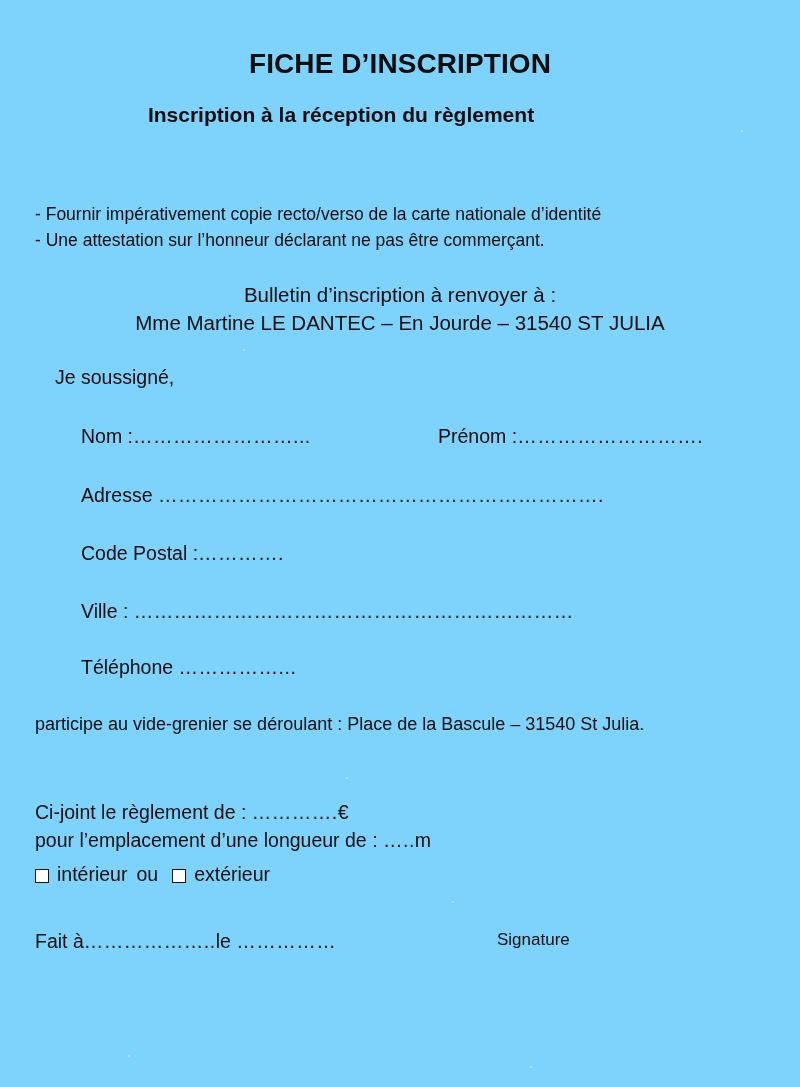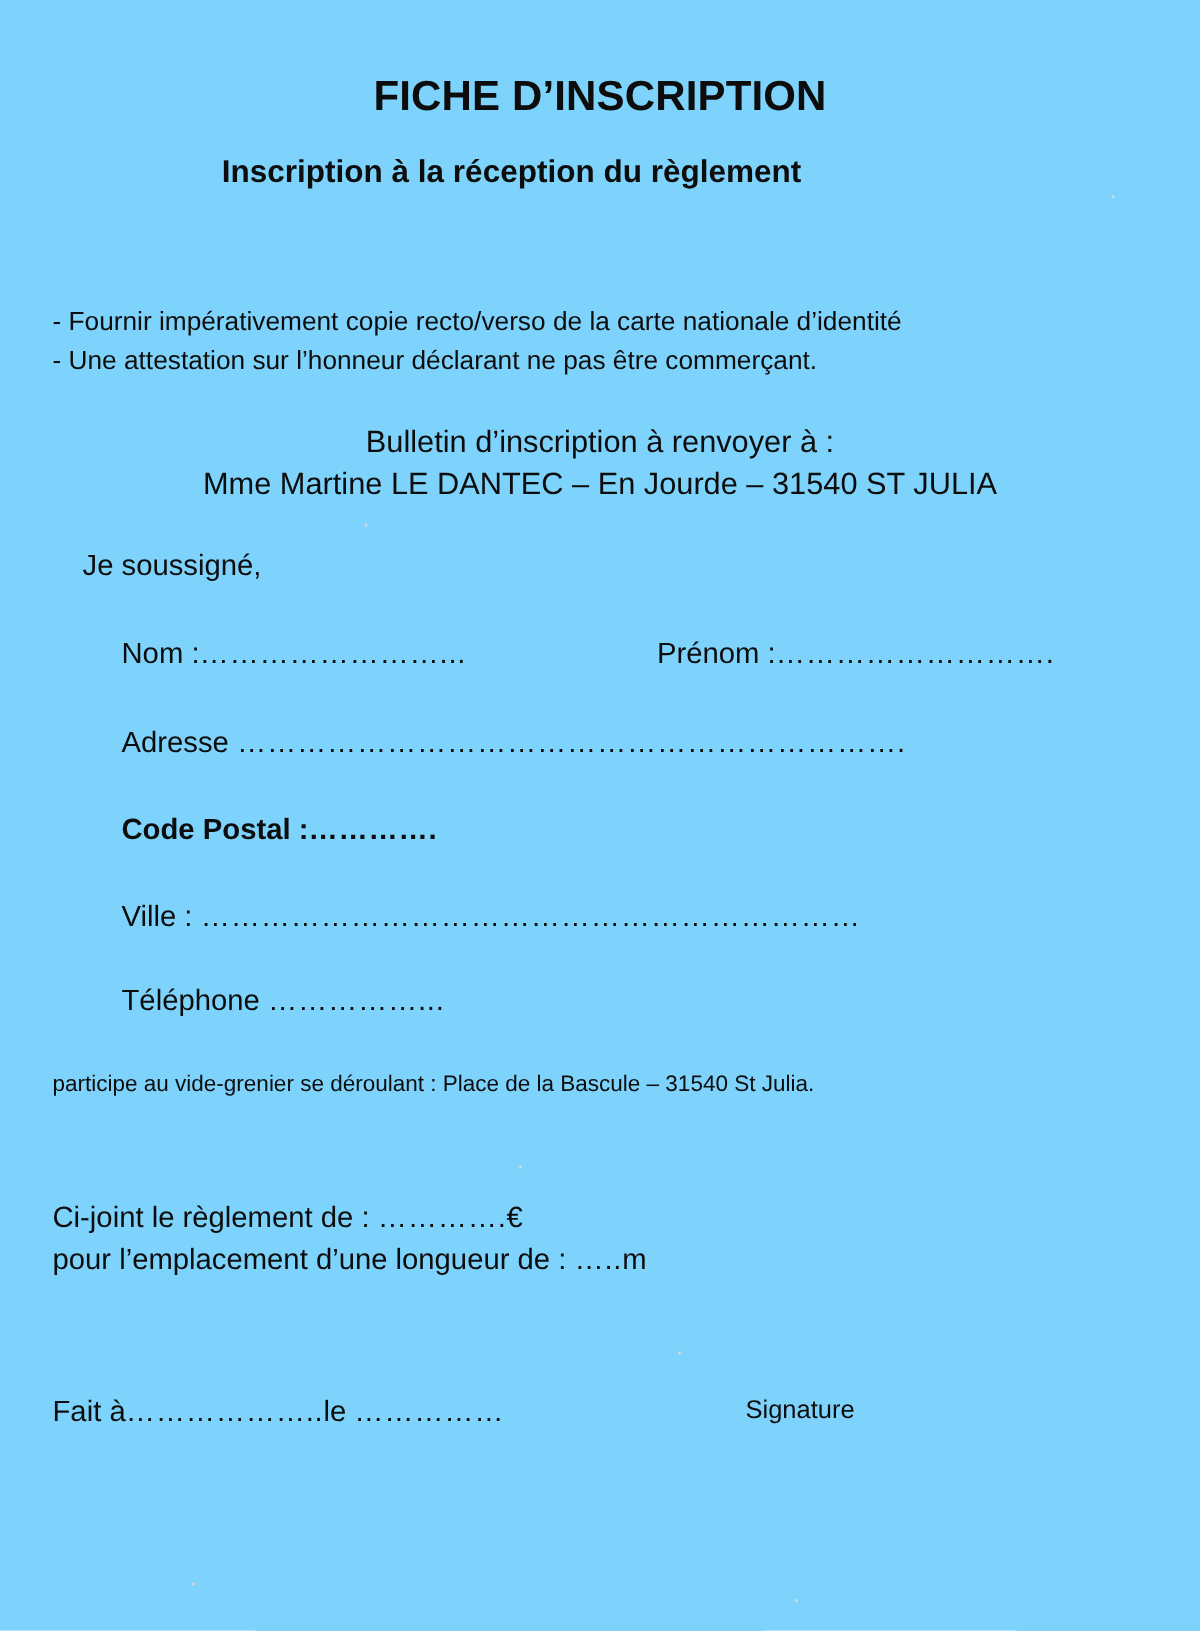--- a/index.html
+++ b/index.html
@@ -93,41 +93,41 @@
 
   .frow {
     position: absolute;
     left: 35px;
     font-size: 19.5px;
     white-space: nowrap;
     margin-left: 46px;
   }
   .r-nom   { top: 425px; }
   .r-adr   { top: 484px; }
-  .r-cp    { top: 542px; font-weight: bold; }
+  .r-cp    { top: 542px; }
   .r-ville { top: 600px; }
   .r-tel   { top: 656px; }
 
   .col2 {
     position: absolute;
     top: 425px;
     left: 438px;
     font-size: 19.5px;
     white-space: nowrap;
   }
 
   
   .dots { letter-spacing: 0.5px; }
 
   .para {
     position: absolute;
     top: 712px;
     left: 35px;
     width: 748px;
-    font-size: 15px;
+    font-size: 18px;
     line-height: 1.42;
   }
 
   .payblock {
     position: absolute;
     top: 798px;
     left: 35px;
     font-size: 19.5px;
     line-height: 1.44;
   }
@@ -229,20 +229,27 @@
 
   <div class="payblock">
     <div class="pb-line">
       <span>Ci-joint le règlement de : </span><span class="dots">………….</span><span>€</span>
     </div>
     <div class="pb-line">
       <span>pour l’emplacement d’une longueur de : </span><span class="dots">…..</span><span>m</span>
     </div>
   </div>
 
+  <div class="choices">
+    <span class="checkbox"></span>
+    <span class="choice-label">intérieur</span>
+    <span class="choice-sep">ou</span>
+    <span class="checkbox"></span>
+    <span class="choice-label">extérieur</span>
+  </div>
 
   <div class="signrow">
     <span>Fait à</span><span class="dots">………………..</span><span>le</span> <span class="dots">……………</span>
   </div>
 
   <div class="signword">Signature</div>
 
   <span class="speck" style="top:130px; left:741px;"></span>
   <span class="speck" style="top:349px; left:243px;"></span>
   <span class="speck" style="top:777px; left:346px;"></span>

